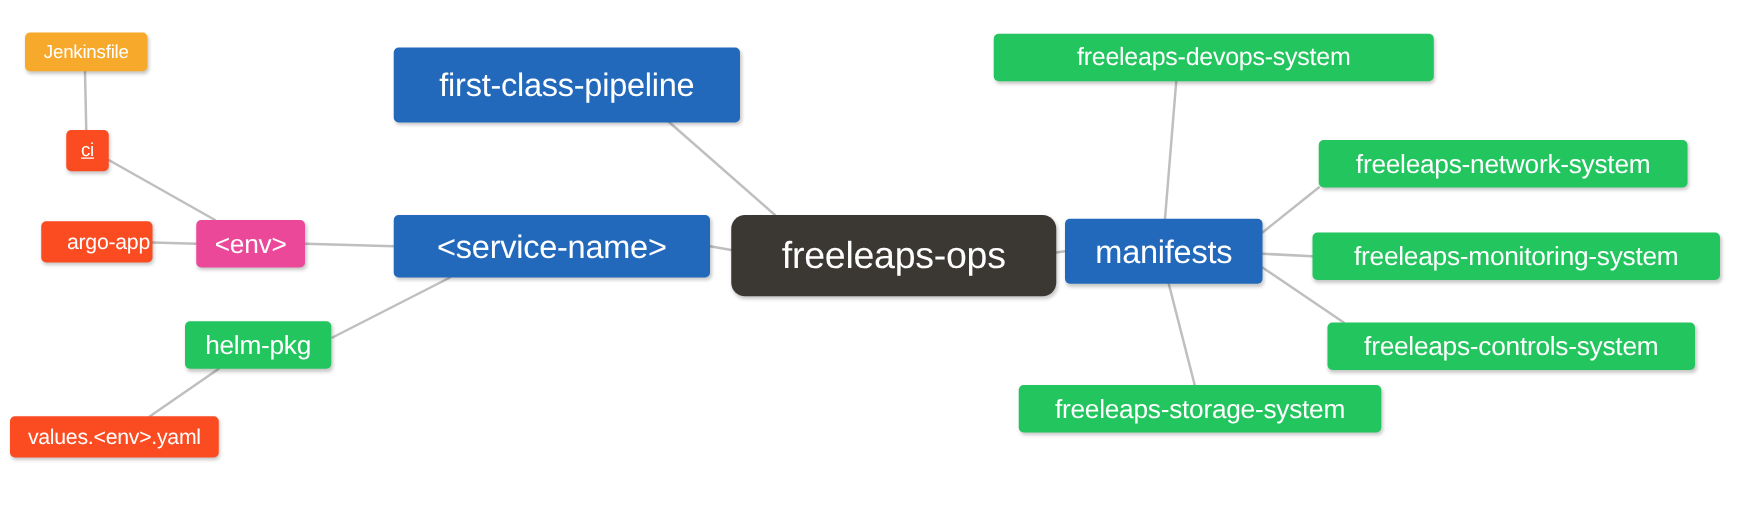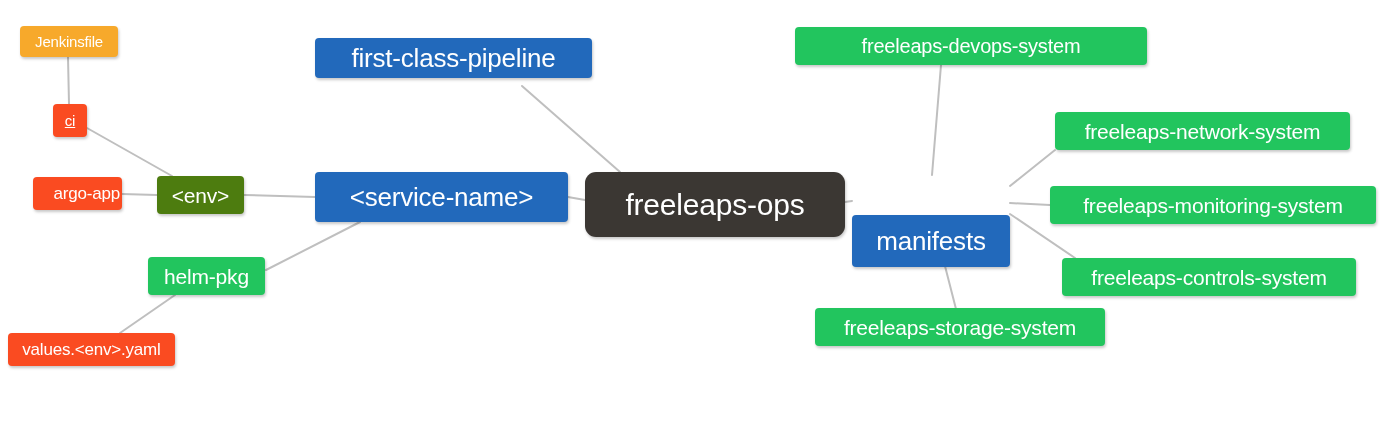--- a/index.html
+++ b/index.html
@@ -65,27 +65,27 @@
       <line x1="1010" y1="214" x2="1075" y2="258" stroke="#bfbfbf" stroke-width="2" stroke-linecap="round"></line>
       <line x1="935" y1="227" x2="956" y2="309" stroke="#bfbfbf" stroke-width="2" stroke-linecap="round"></line>
     </svg>
   <div id="nodes">
       <div class="node" style="left: 585px; top: 172px; width: 260px; height: 65px; background: rgb(59, 55, 51); font-size: 30px; border-radius: 11px;">
         <span class="lbl">freeleaps-ops</span>
       </div>
       <div class="node" style="left: 315px; top: 172px; width: 253px; height: 50px; background: rgb(34, 105, 187); font-size: 26px;">
         <span class="lbl">&lt;service-name&gt;</span>
       </div>
-      <div class="node" style="left: 315px; top: 38px; width: 277px; height: 40px; background: rgb(34, 105, 187); font-size: 26px; text-align: right;">
+      <div class="node" style="left: 315px; top: 38px; width: 277px; height: 60px; background: rgb(34, 105, 187); font-size: 26px; text-align: right;">
         <span class="lbl">first-class-pipeline</span>
       </div>
-      <div class="node" style="left: 852px; top: 175px; width: 158px; height: 52px; background: rgb(34, 105, 187); font-size: 26px; margin-top: 40px;">
+      <div class="node" style="left: 852px; top: 175px; width: 158px; height: 52px; background: rgb(34, 105, 187); font-size: 26px;">
         <span class="lbl">manifests</span>
       </div>
-      <div class="node" style="left: 157px; top: 176px; width: 87px; height: 38px; background: #4d7c0f; font-size: 21px;">
+      <div class="node" style="left: 157px; top: 176px; width: 87px; height: 38px; background: #ec4899; font-size: 21px;">
         <span class="lbl">&lt;env&gt;</span>
       </div>
       <div class="node" style="left: 148px; top: 257px; width: 117px; height: 38px; background: rgb(34, 197, 94); font-size: 21px;">
         <span class="lbl">helm-pkg</span>
       </div>
       <div class="node" style="left: 20px; top: 26px; width: 98px; height: 31px; background: rgb(247, 169, 43); font-size: 15px;">
         <span class="lbl">Jenkinsfile</span>
       </div>
       <div class="node" style="left: 53px; top: 104px; width: 34px; height: 33px; background: rgb(250, 75, 33); font-size: 15px; text-decoration: underline;">
         <span class="lbl">ci</span>

